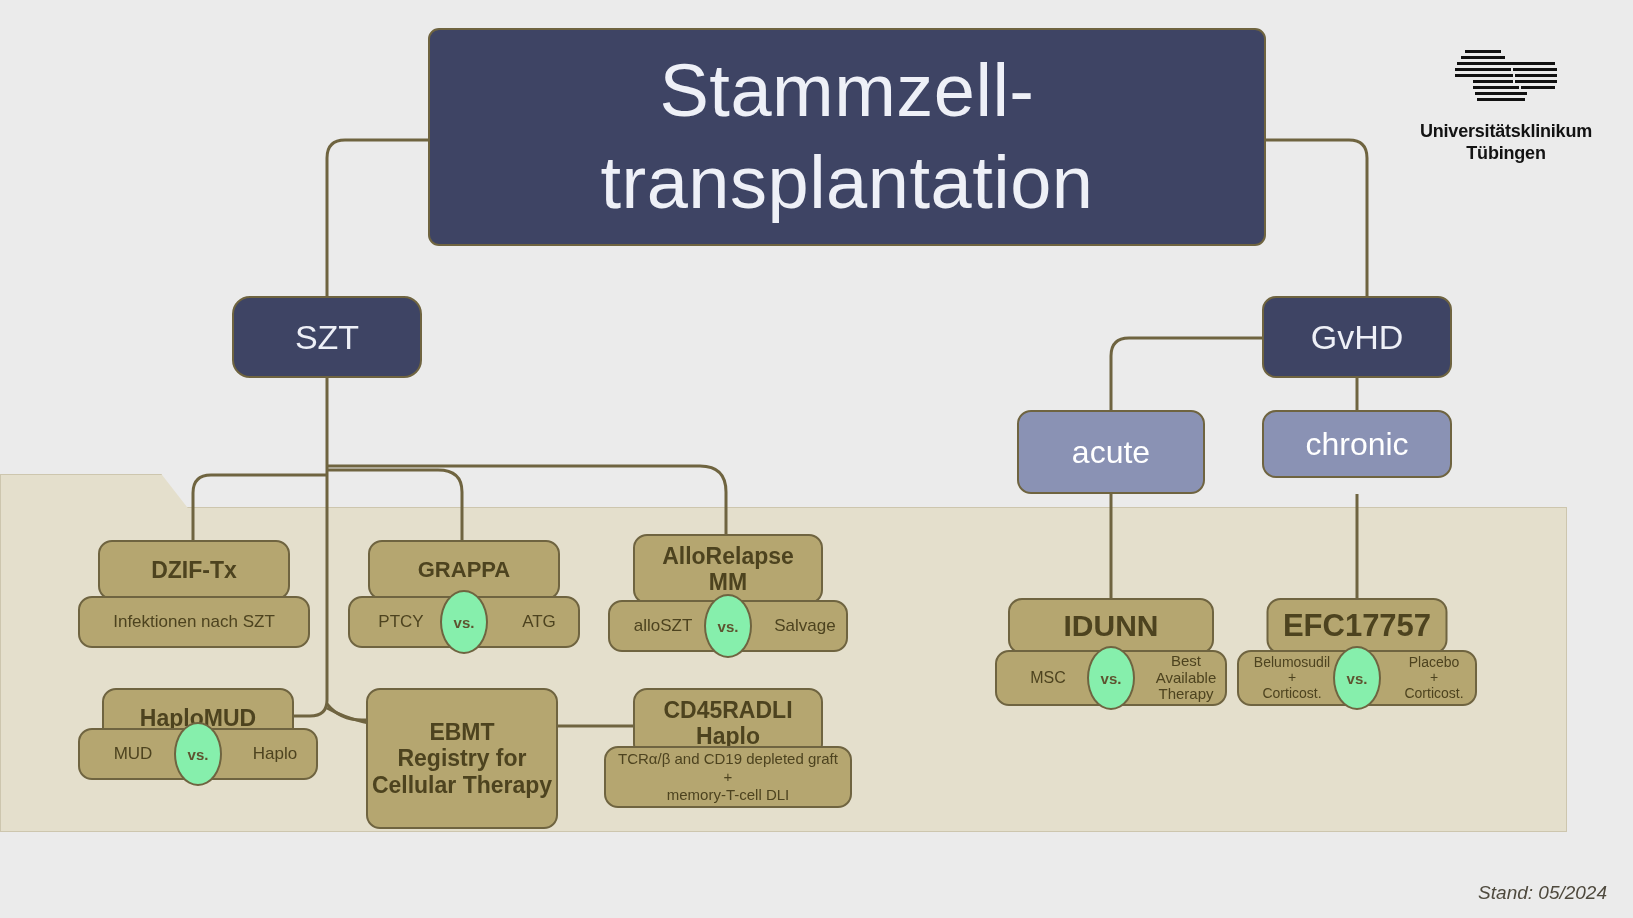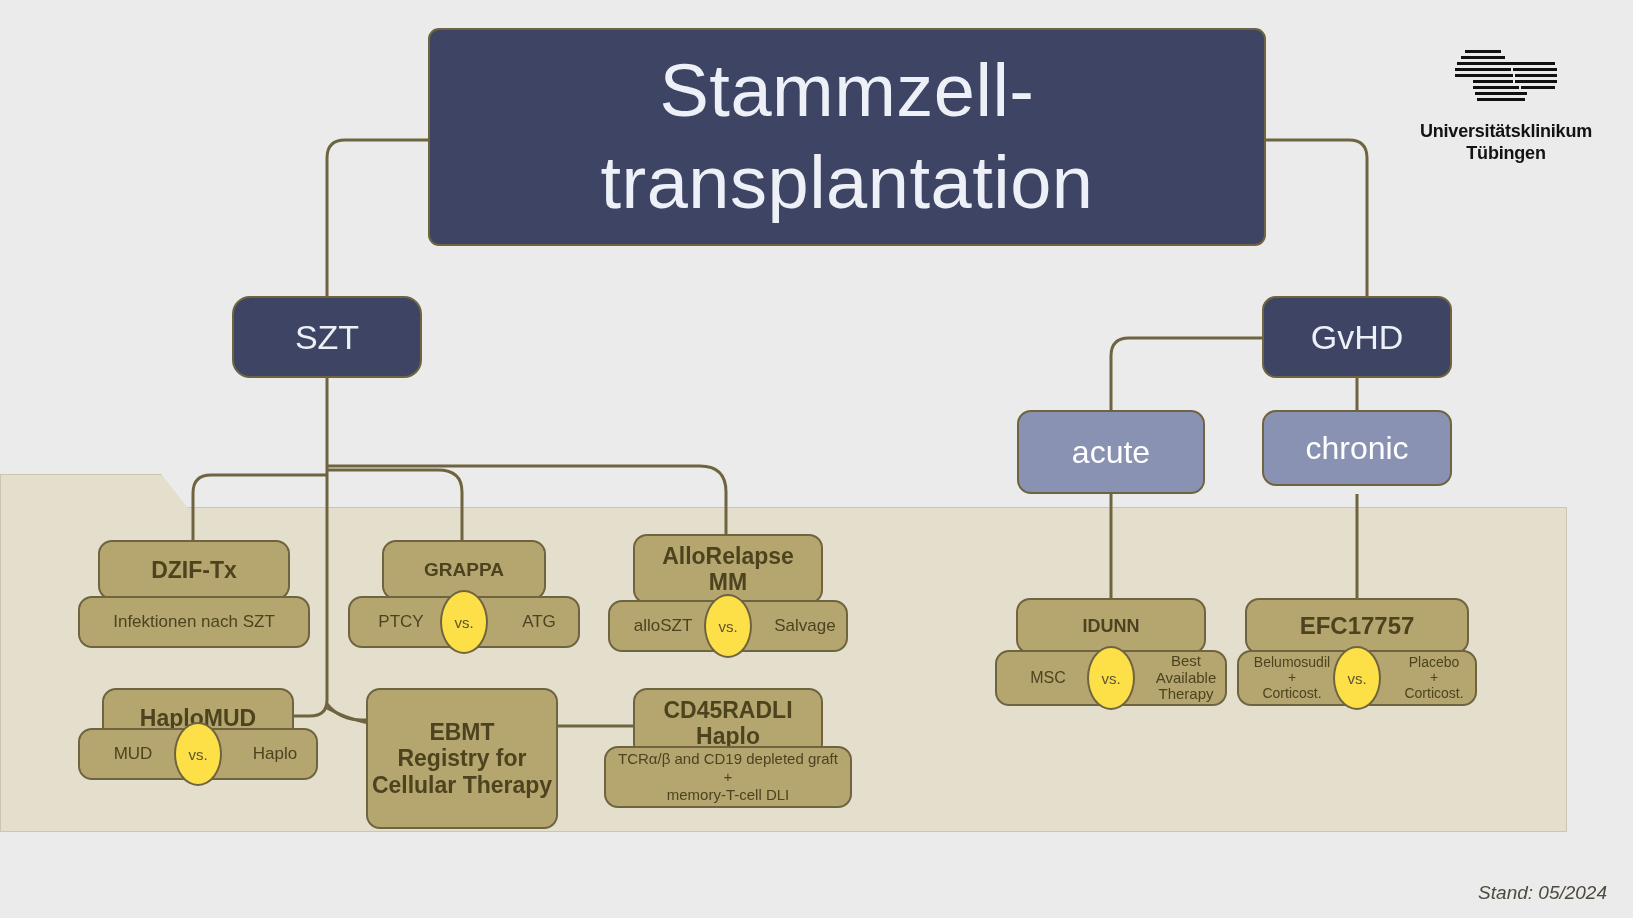--- a/index.html
+++ b/index.html
@@ -71,21 +71,21 @@
   .node-mid  { background: #8a92b4; color: #ffffff; }
 
   .title-box {
     left: 428px; top: 28px; width: 838px; height: 218px;
     border-radius: 11px; font-size: 74px; line-height: 1.24;
     font-weight: 300; letter-spacing: .5px;
   }
   .szt-box  { left: 232px; top: 296px; width: 190px; height: 82px; font-size: 34px; font-weight: 300; border-radius: 18px; }
   .gvhd-box { left: 1262px; top: 296px; width: 190px; height: 82px; font-size: 34px; font-weight: 300; }
   .acute-box   { left: 1017px; top: 410px; width: 188px; height: 84px; font-size: 32px; font-weight: 300; }
-  .chronic-box { left: 1262px; top: 410px; width: 190px; height: 76px; font-size: 32px; font-weight: 300; }
+  .chronic-box { left: 1262px; top: 410px; width: 190px; height: 68px; font-size: 32px; font-weight: 300; }
 
   
   .study { position: absolute; }
   .study-head {
     position: absolute; left: 50%; transform: translateX(-50%);
     top: 0;
     background: #b5a670; border: 2px solid #6f6440;
     border-radius: 14px;
     color: #4d431f; font-weight: bold;
     display: flex; align-items: center; justify-content: center;
@@ -104,23 +104,23 @@
     justify-content: center; text-align: center;
   }
   .study-body .side {
     flex: 1; text-align: center; line-height: 1.12;
     padding: 0 2px;
     margin-left: 12px;
   }
   .vs-circle {
     width: 48px; height: 64px; flex: 0 0 48px;
     border-radius: 50%;
-    background: #fde047; border: 2px solid #6f6440;
+    background: #86efac; border: 2px solid #6f6440;
     display: flex; align-items: center; justify-content: center;
-    font-size: 15px; font-weight: normal; color: #5e5330;
+    font-size: 15px; font-weight: bold; color: #5e5330;
     z-index: 3;
   }
 
   .footer {
     position: absolute; right: 26px; bottom: 14px;
     font-style: italic; font-size: 19px; color: #4f4a3e;
   }
 </style>
 </head>
 <body>
@@ -191,21 +191,21 @@
   <div class="node node-dark gvhd-box">GvHD</div>
   <div class="node node-mid acute-box">acute</div>
   <div class="node node-mid chronic-box">chronic</div>
 
   <div class="study" style="left:78px; top:540px; width:232px;">
     <div class="study-head" style="width:192px;height:60px;font-size:23px;white-space:pre-line">DZIF-Tx</div>
     <div class="study-body single" style="top:56px;width:232px;height:52px;font-size:17px;justify-content:center">Infektionen nach SZT</div>
   </div>
 
   <div class="study" style="left:348px; top:540px; width:232px;">
-    <div class="study-head" style="width:164px;height:60px;font-size:19px;white-space:pre-line">GRAPPA</div>
+    <div class="study-head" style="width:192px;height:60px;font-size:22px;white-space:pre-line">GRAPPA</div>
     <div class="study-body" style="top:56px;width:232px;height:52px;font-size:17px;">
       <div class="side" style="white-space:pre-line">PTCY</div>
       <div class="vs-circle">vs.</div>
       <div class="side" style="white-space:pre-line">ATG</div>
     </div>
   </div>
 
   <div class="study" style="left:608px; top:534px; width:240px;">
     <div class="study-head" style="width:190px;height:70px;font-size:23px;white-space:pre-line">AlloRelapse
 MM</div>
@@ -233,32 +233,32 @@
 
   <div class="study" style="left:604px; top:688px; width:248px;">
     <div class="study-head" style="width:190px;height:70px;font-size:23px;white-space:pre-line">CD45RADLI
 Haplo</div>
     <div class="study-body single" style="top:58px;width:248px;height:62px;font-size:15px;line-height:1.18;white-space:pre-line;justify-content:center;text-align:center">TCRα/β and CD19 depleted graft
 +
 memory-T-cell DLI</div>
   </div>
 
   <div class="study" style="left:995px; top:598px; width:232px;">
-    <div class="study-head" style="width:190px;height:56px;font-size:18px;white-space:pre-line">IDUNN</div>
+    <div class="study-head" style="width:206px;height:56px;font-size:30px;white-space:pre-line">IDUNN</div>
     <div class="study-body" style="top:52px;width:232px;height:56px;font-size:16px;">
       <div class="side" style="white-space:pre-line">MSC</div>
       <div class="vs-circle">vs.</div>
       <div class="side" style="white-space:pre-line;font-size:15px">Best
 Available
 Therapy</div>
     </div>
   </div>
 
   <div class="study" style="left:1237px; top:598px; width:240px;">
-    <div class="study-head" style="width:224px;height:56px;font-size:24px;white-space:pre-line">EFC17757</div>
+    <div class="study-head" style="width:181px;height:56px;font-size:31px;white-space:pre-line">EFC17757</div>
     <div class="study-body" style="top:52px;width:240px;height:56px;font-size:14px;">
       <div class="side" style="white-space:pre-line;line-height:1.1">Belumosudil
 +
 Corticost.</div>
       <div class="vs-circle">vs.</div>
       <div class="side" style="white-space:pre-line;line-height:1.1">Placebo
 +
 Corticost.</div>
     </div>
   </div>

